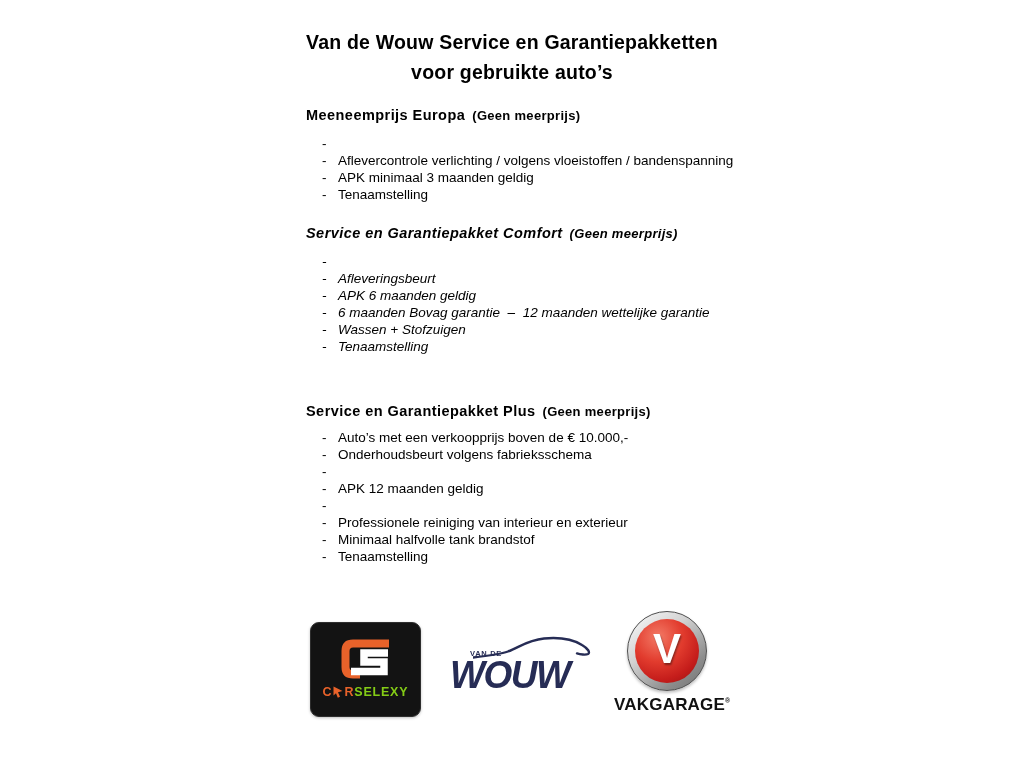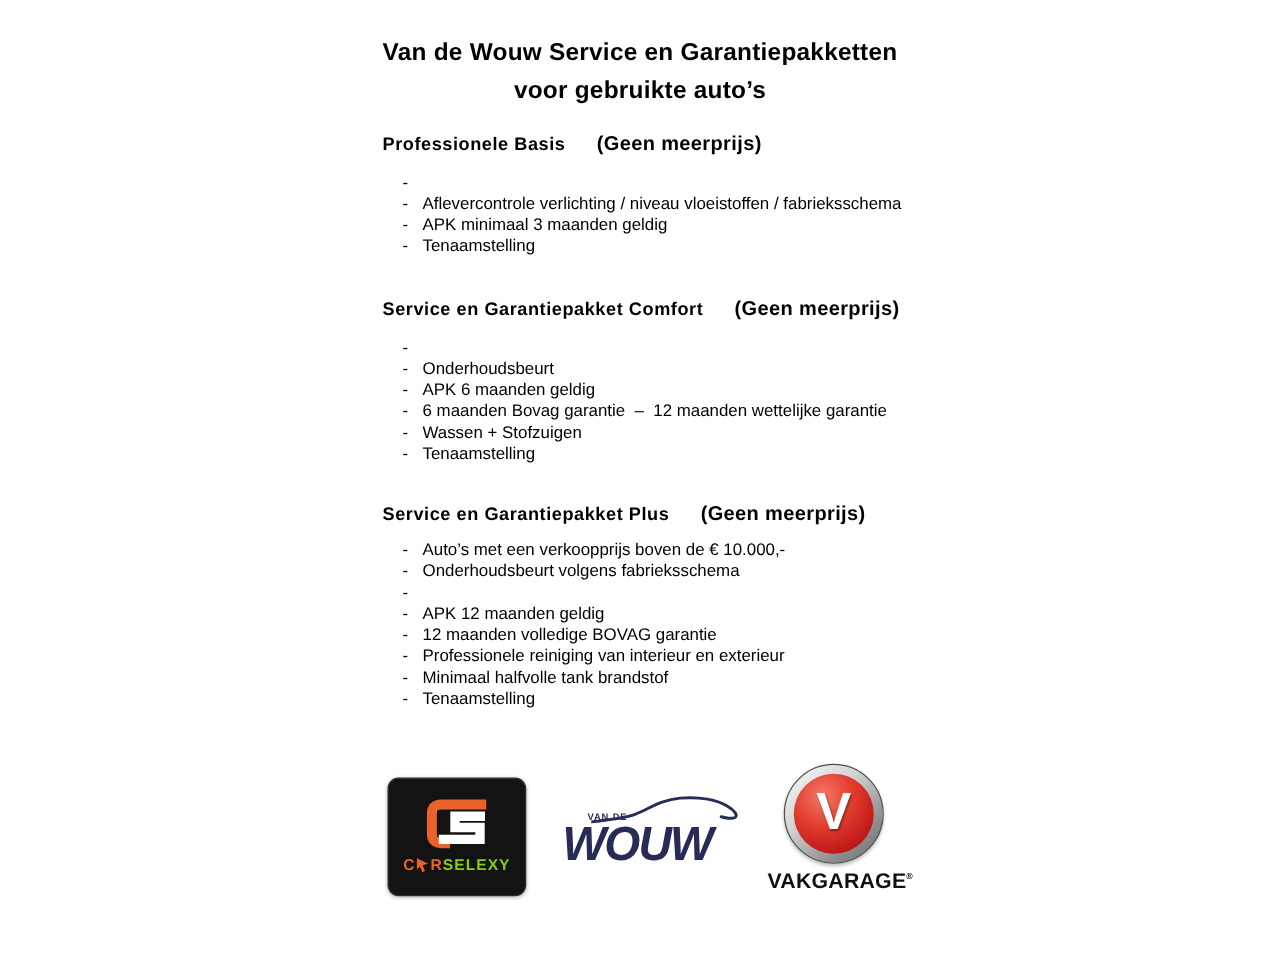--- a/index.html
+++ b/index.html
@@ -12,24 +12,24 @@
 
   
   .title-line { position:absolute; left:0; width:1024px; text-align:center;
     font-size:19.5px; font-weight:bold; letter-spacing:0.2px; }
   .title-1 { top:31px; }
   .title-2 { top:61px; }
 
   
   .pkg-section { position:absolute; left:306px; width:470px; }
   .sec-1 { top:107px; }
-  .sec-2 { top:239px; }
+  .sec-2 { top:225px;font-style:italic; }
   .sec-3 { top:403px; }
   .pkg-heading { margin:0; font-size:14.5px; font-weight:bold; letter-spacing:0.45px; }
-  .pkg-note { font-size:16px; font-weight:bold; letter-spacing:0.3px; margin-left:25px; }
+  .pkg-note { font-size:13px; font-weight:bold; letter-spacing:0.3px; margin-left:7px; }
   .pkg-list { list-style:none; margin:12px 0 0 0; padding:0; }
   .sec-3 .pkg-list { margin-top:10px; }
   .pkg-item { display:flex; font-size:13.5px; line-height:17px; }
   .pkg-dash { flex:none; width:16px; margin-left:16px; }
   .pkg-text { white-space:pre-wrap; }
 
   
   .logo { position:absolute; }
 
   
@@ -70,49 +70,49 @@
 </style>
 </head>
 <body>
 
 <div class="page">
 
   <div class="title-line title-1">Van de Wouw Service en Garantiepakketten</div>
   <div class="title-line title-2">voor gebruikte auto’s</div>
 
   <div class="pkg-section sec-1">
-    <h2 class="pkg-heading"><span>Professionele Basis</span><span class="pkg-note">(Geen meerprijs)</span></h2>
+    <h2 class="pkg-heading"><span>Meeneemprijs Europa</span><span class="pkg-note">(Geen meerprijs)</span></h2>
     <ul class="pkg-list">
       <li class="pkg-item">
           <span class="pkg-dash">-</span>
         </li>
       <li class="pkg-item">
           <span class="pkg-dash">-</span>
-          <span class="pkg-text">Aflevercontrole verlichting / niveau vloeistoffen / fabrieksschema</span>
+          <span class="pkg-text">Aflevercontrole verlichting / volgens vloeistoffen / bandenspanning</span>
         </li>
       <li class="pkg-item">
           <span class="pkg-dash">-</span>
           <span class="pkg-text">APK minimaal 3 maanden geldig</span>
         </li>
       <li class="pkg-item">
           <span class="pkg-dash">-</span>
           <span class="pkg-text">Tenaamstelling</span>
         </li>
     </ul>
   </div>
 
   <div class="pkg-section sec-2">
     <h2 class="pkg-heading"><span>Service en Garantiepakket Comfort</span><span class="pkg-note">(Geen meerprijs)</span></h2>
     <ul class="pkg-list">
       <li class="pkg-item">
           <span class="pkg-dash">-</span>
         </li>
       <li class="pkg-item">
           <span class="pkg-dash">-</span>
-          <span class="pkg-text">Onderhoudsbeurt</span>
+          <span class="pkg-text">Afleveringsbeurt</span>
         </li>
       <li class="pkg-item">
           <span class="pkg-dash">-</span>
           <span class="pkg-text">APK 6 maanden geldig</span>
         </li>
       <li class="pkg-item">
           <span class="pkg-dash">-</span>
           <span class="pkg-text">6 maanden Bovag garantie  –  12 maanden wettelijke garantie</span>
         </li>
       <li class="pkg-item">
@@ -139,21 +139,20 @@
         </li>
       <li class="pkg-item">
           <span class="pkg-dash">-</span>
         </li>
       <li class="pkg-item">
           <span class="pkg-dash">-</span>
           <span class="pkg-text">APK 12 maanden geldig</span>
         </li>
       <li class="pkg-item">
           <span class="pkg-dash">-</span>
-          <span class="pkg-text">12 maanden volledige BOVAG garantie</span>
         </li>
       <li class="pkg-item">
           <span class="pkg-dash">-</span>
           <span class="pkg-text">Professionele reiniging van interieur en exterieur</span>
         </li>
       <li class="pkg-item">
           <span class="pkg-dash">-</span>
           <span class="pkg-text">Minimaal halfvolle tank brandstof</span>
         </li>
       <li class="pkg-item">

